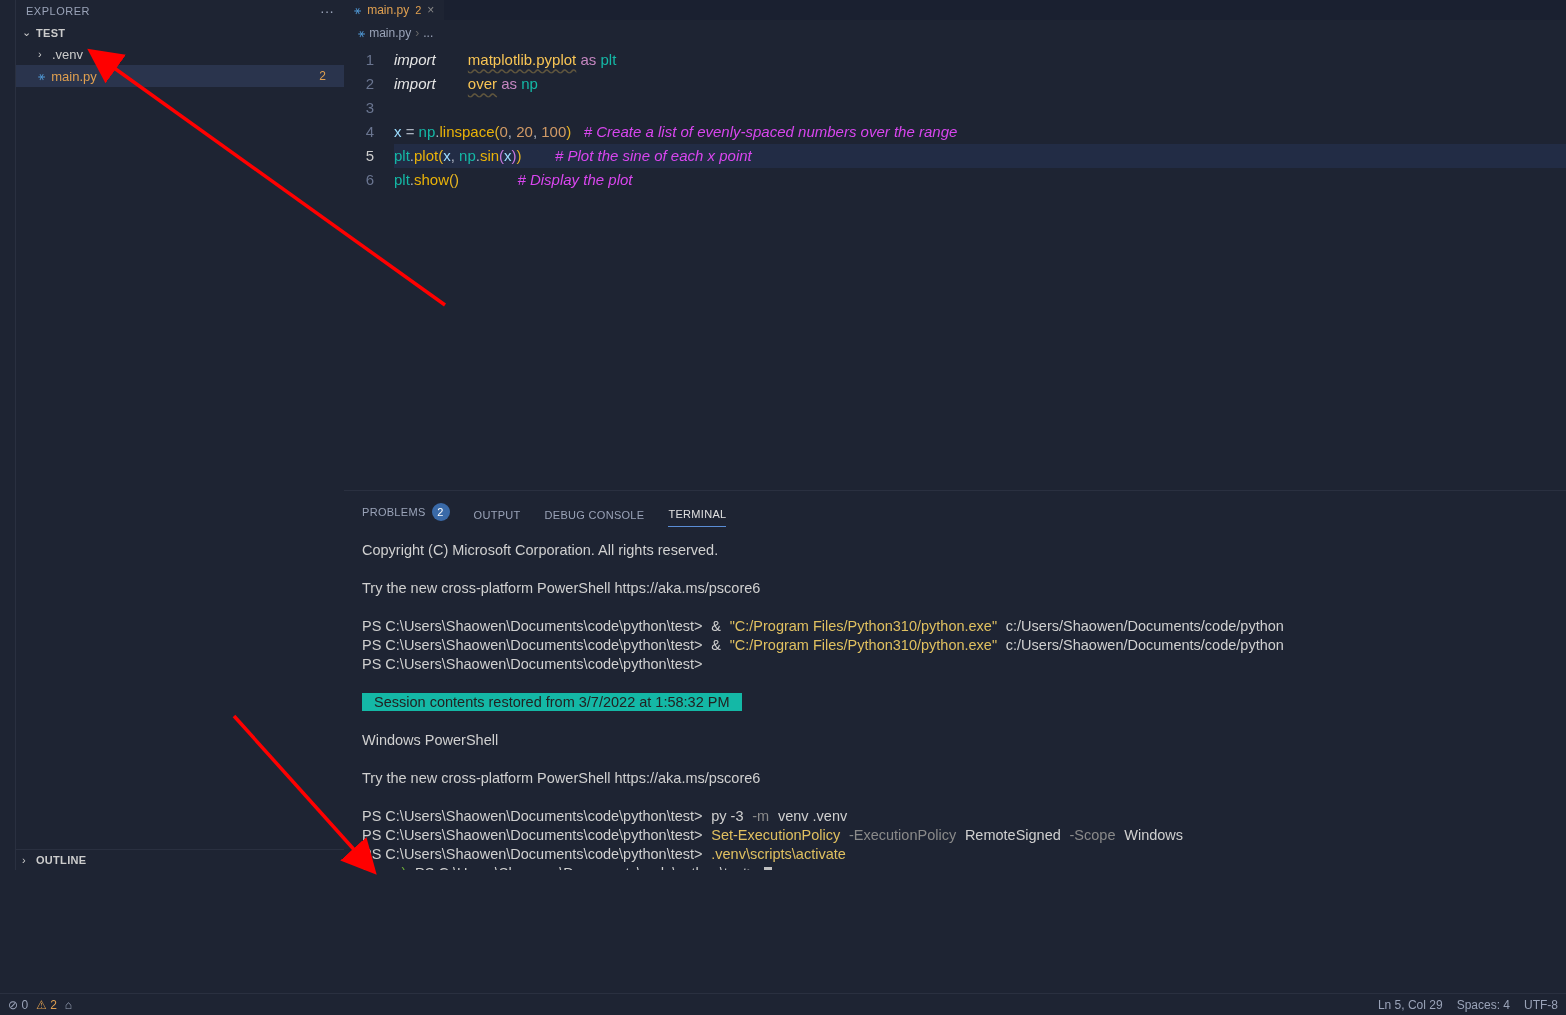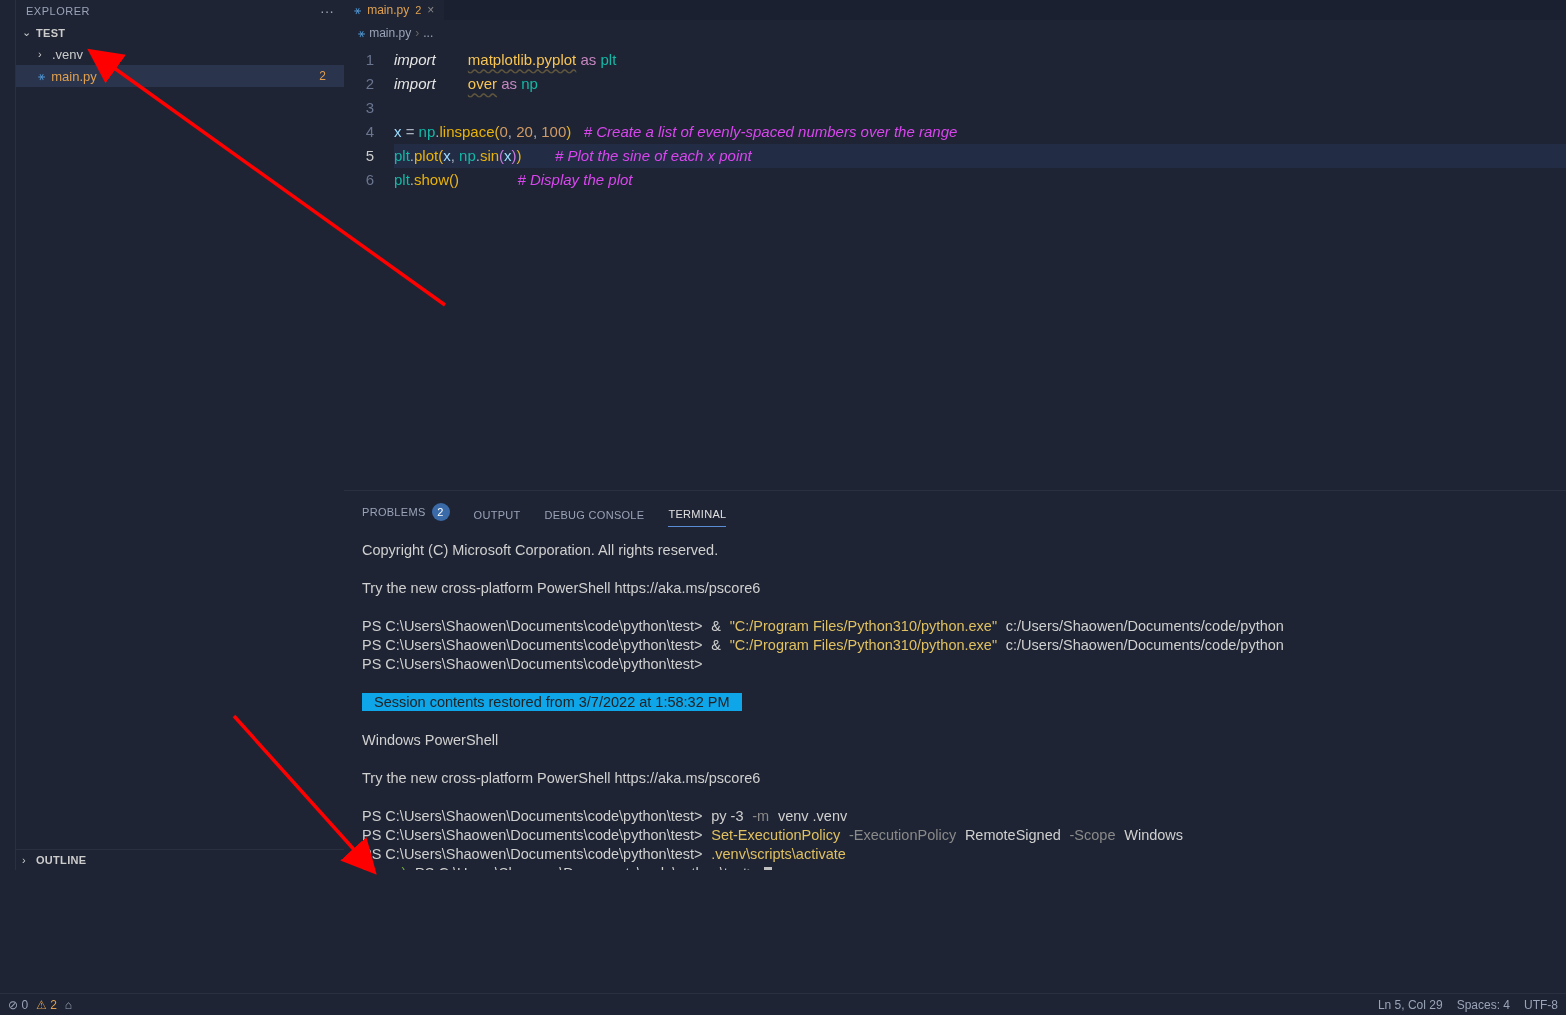--- a/index.html
+++ b/index.html
@@ -58,21 +58,21 @@
 .panel-tabs { display: flex; gap: 24px; padding: 8px 18px 0; font-size: 11px; height: 36px; align-items: flex-end; }
 .panel-tab { color: #9aa3b8; letter-spacing: 0.3px; cursor: pointer; padding-bottom: 6px; display: flex; align-items: center; gap: 6px; }
 .panel-tab.active { color: #e0e0e0; border-bottom: 1px solid #5a8dd6; }
 .problems-badge { background: #3a6aa8; color: #fff; border-radius: 9px; width: 18px; height: 18px; display: inline-flex; align-items: center; justify-content: center; font-size: 11px; }
 
 .terminal { flex: 1; padding: 14px 18px; font-family: 'Consolas', monospace; font-size: 14.5px; line-height: 19px; color: #d0d0d0; overflow: hidden; white-space: pre; }
 .term-yellow { color: #e0c060; }
 .term-green { color: #6aaa3a; }
 .term-gray { color: #8a8a8a; }
 .term-cursor { background: #c0c0c0; display: inline-block; width: 8px; height: 15px; vertical-align: middle; }
-.term-highlight-bar { background: #0ea5e9; color: #222; padding: 1px 4px; }
+.term-highlight-bar { background: #14b8a6; color: #222; padding: 1px 4px; }
 
 .status-bar { position: absolute; bottom: 0; left: 0; right: 0; height: 22px; background: #1e2433; border-top: 1px solid #2a3040; display: flex; align-items: center; font-size: 12px; color: #9aa3b8; padding: 0 8px; gap: 8px; }
 .status-right { margin-left: auto; display: flex; gap: 14px; }
 .warn-icon { color: #e0a050; }
 
 .arrow { position: absolute; pointer-events: none; }
 </style>
 </head>
 <body>
 

